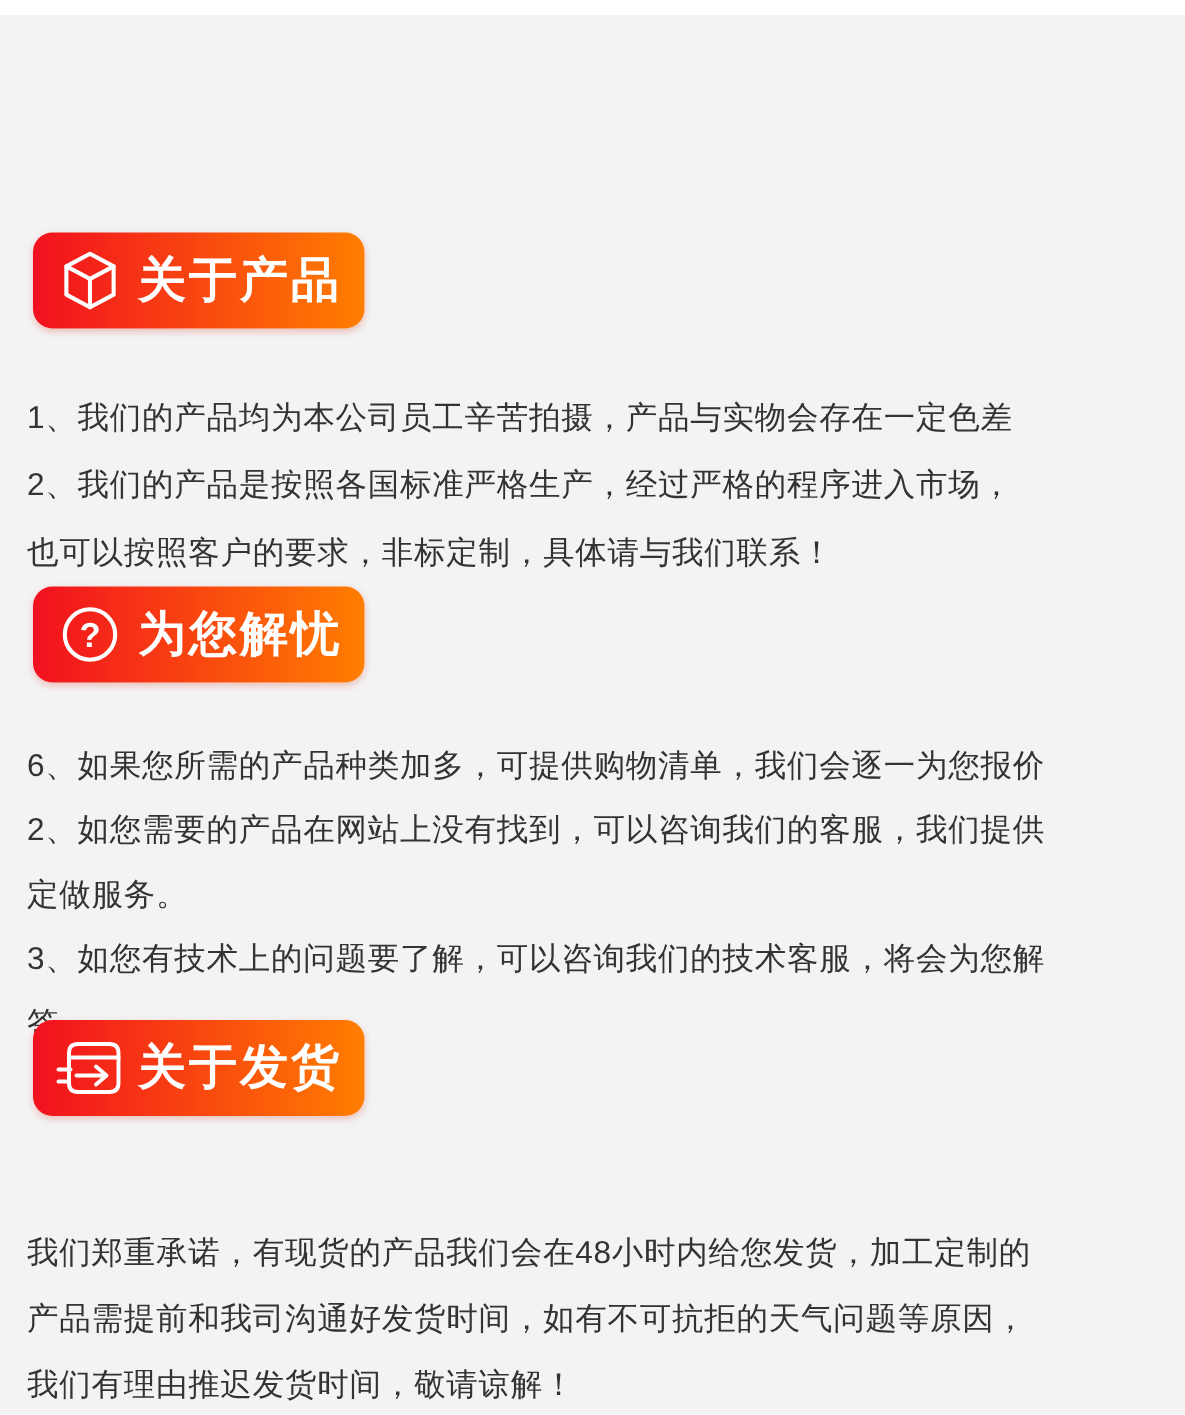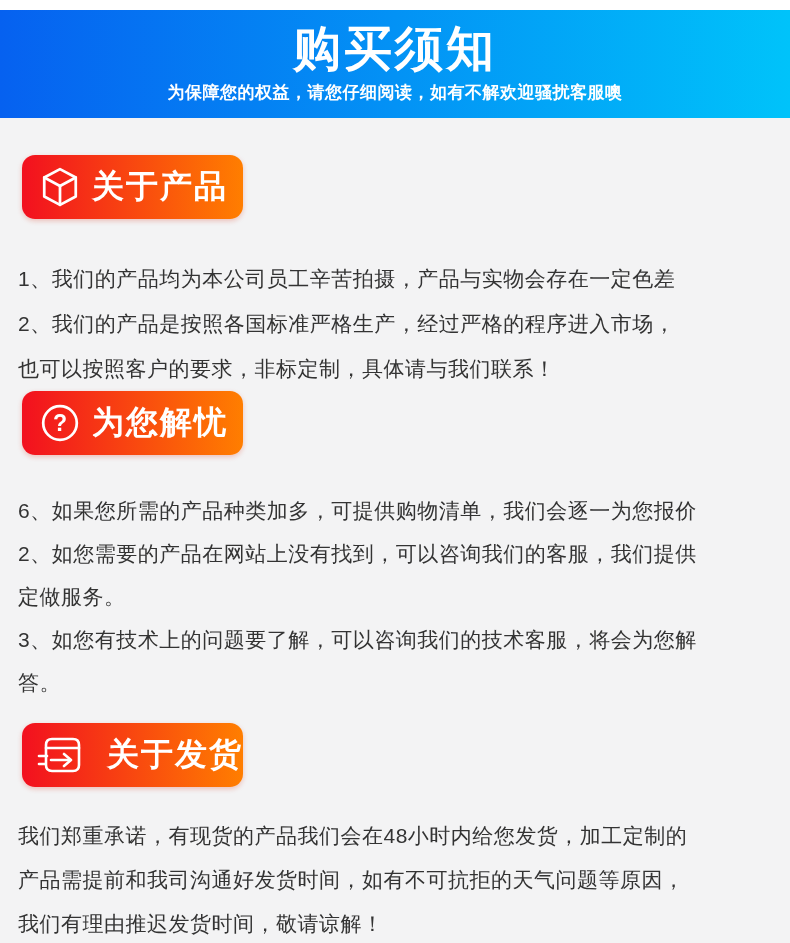--- a/index.html
+++ b/index.html
@@ -18,41 +18,37 @@
   .badge{
     position:absolute;left:22px;width:221px;height:64px;border-radius:13px;
     background:linear-gradient(90deg,var(--badge-gradient-start,#f2101f) 0%,var(--badge-gradient-end,#ff7e00) 100%);
     display:flex;align-items:center;padding-left:15px;box-sizing:border-box;color:#fff;
     box-shadow:0 2px 5px rgba(220,40,10,0.25);
   }
   .badge-icon{display:flex;align-items:center;justify-content:center;width:46px;height:42px;flex:0 0 auto;}
   .badge-label{font-size:32px;font-weight:bold;letter-spacing:2px;margin-left:9px;white-space:nowrap;}
   .badge-1{top:155px;}
   .badge-2{top:391px;}
-  .badge-3{top:723px;justify-content:space-between;}
+  .badge-3{top:680px;}
   .para{
     position:absolute;left:18px;width:764px;color:var(--text-color,#333333);
     font-size:21px;white-space:pre-line;letter-spacing:0.5px;
   }
   .para-1{top:235px;line-height:45px;}
   .para-2{top:468px;line-height:43px;}
   .para-3{top:793px;line-height:44px;}
   svg{display:block;}
 </style>
 </head>
 <body>
 
 <div class="page" style="--header-gradient-start: #0661f0; --header-gradient-end: #00c3fa; --badge-gradient-start: #f2101f; --badge-gradient-end: #ff7e00; --body-bg: #f3f3f4; --text-color: #333333;">
 
   <div class="top-strip"></div>
 
-  <header class="banner">
-    <h1 class="banner-title">购买须知</h1>
-    <p class="banner-subtitle">为保障您的权益，请您仔细阅读，如有不解欢迎骚扰客服噢</p>
-  </header>
 
   <div class="badge badge-1">
     <span class="badge-icon">
       <svg width="42" height="42" viewBox="0 0 40 40" fill="none" stroke="#ffffff" stroke-width="2.6" stroke-linecap="round" stroke-linejoin="round">
         <path d="M20 3 L35 11 L35 29 L20 37 L5 29 L5 11 Z"></path>
         <path d="M5 11 L20 19 L35 11"></path>
         <path d="M20 19 L20 37"></path>
       </svg>
     </span>
     <span class="badge-label">关于产品</span>

